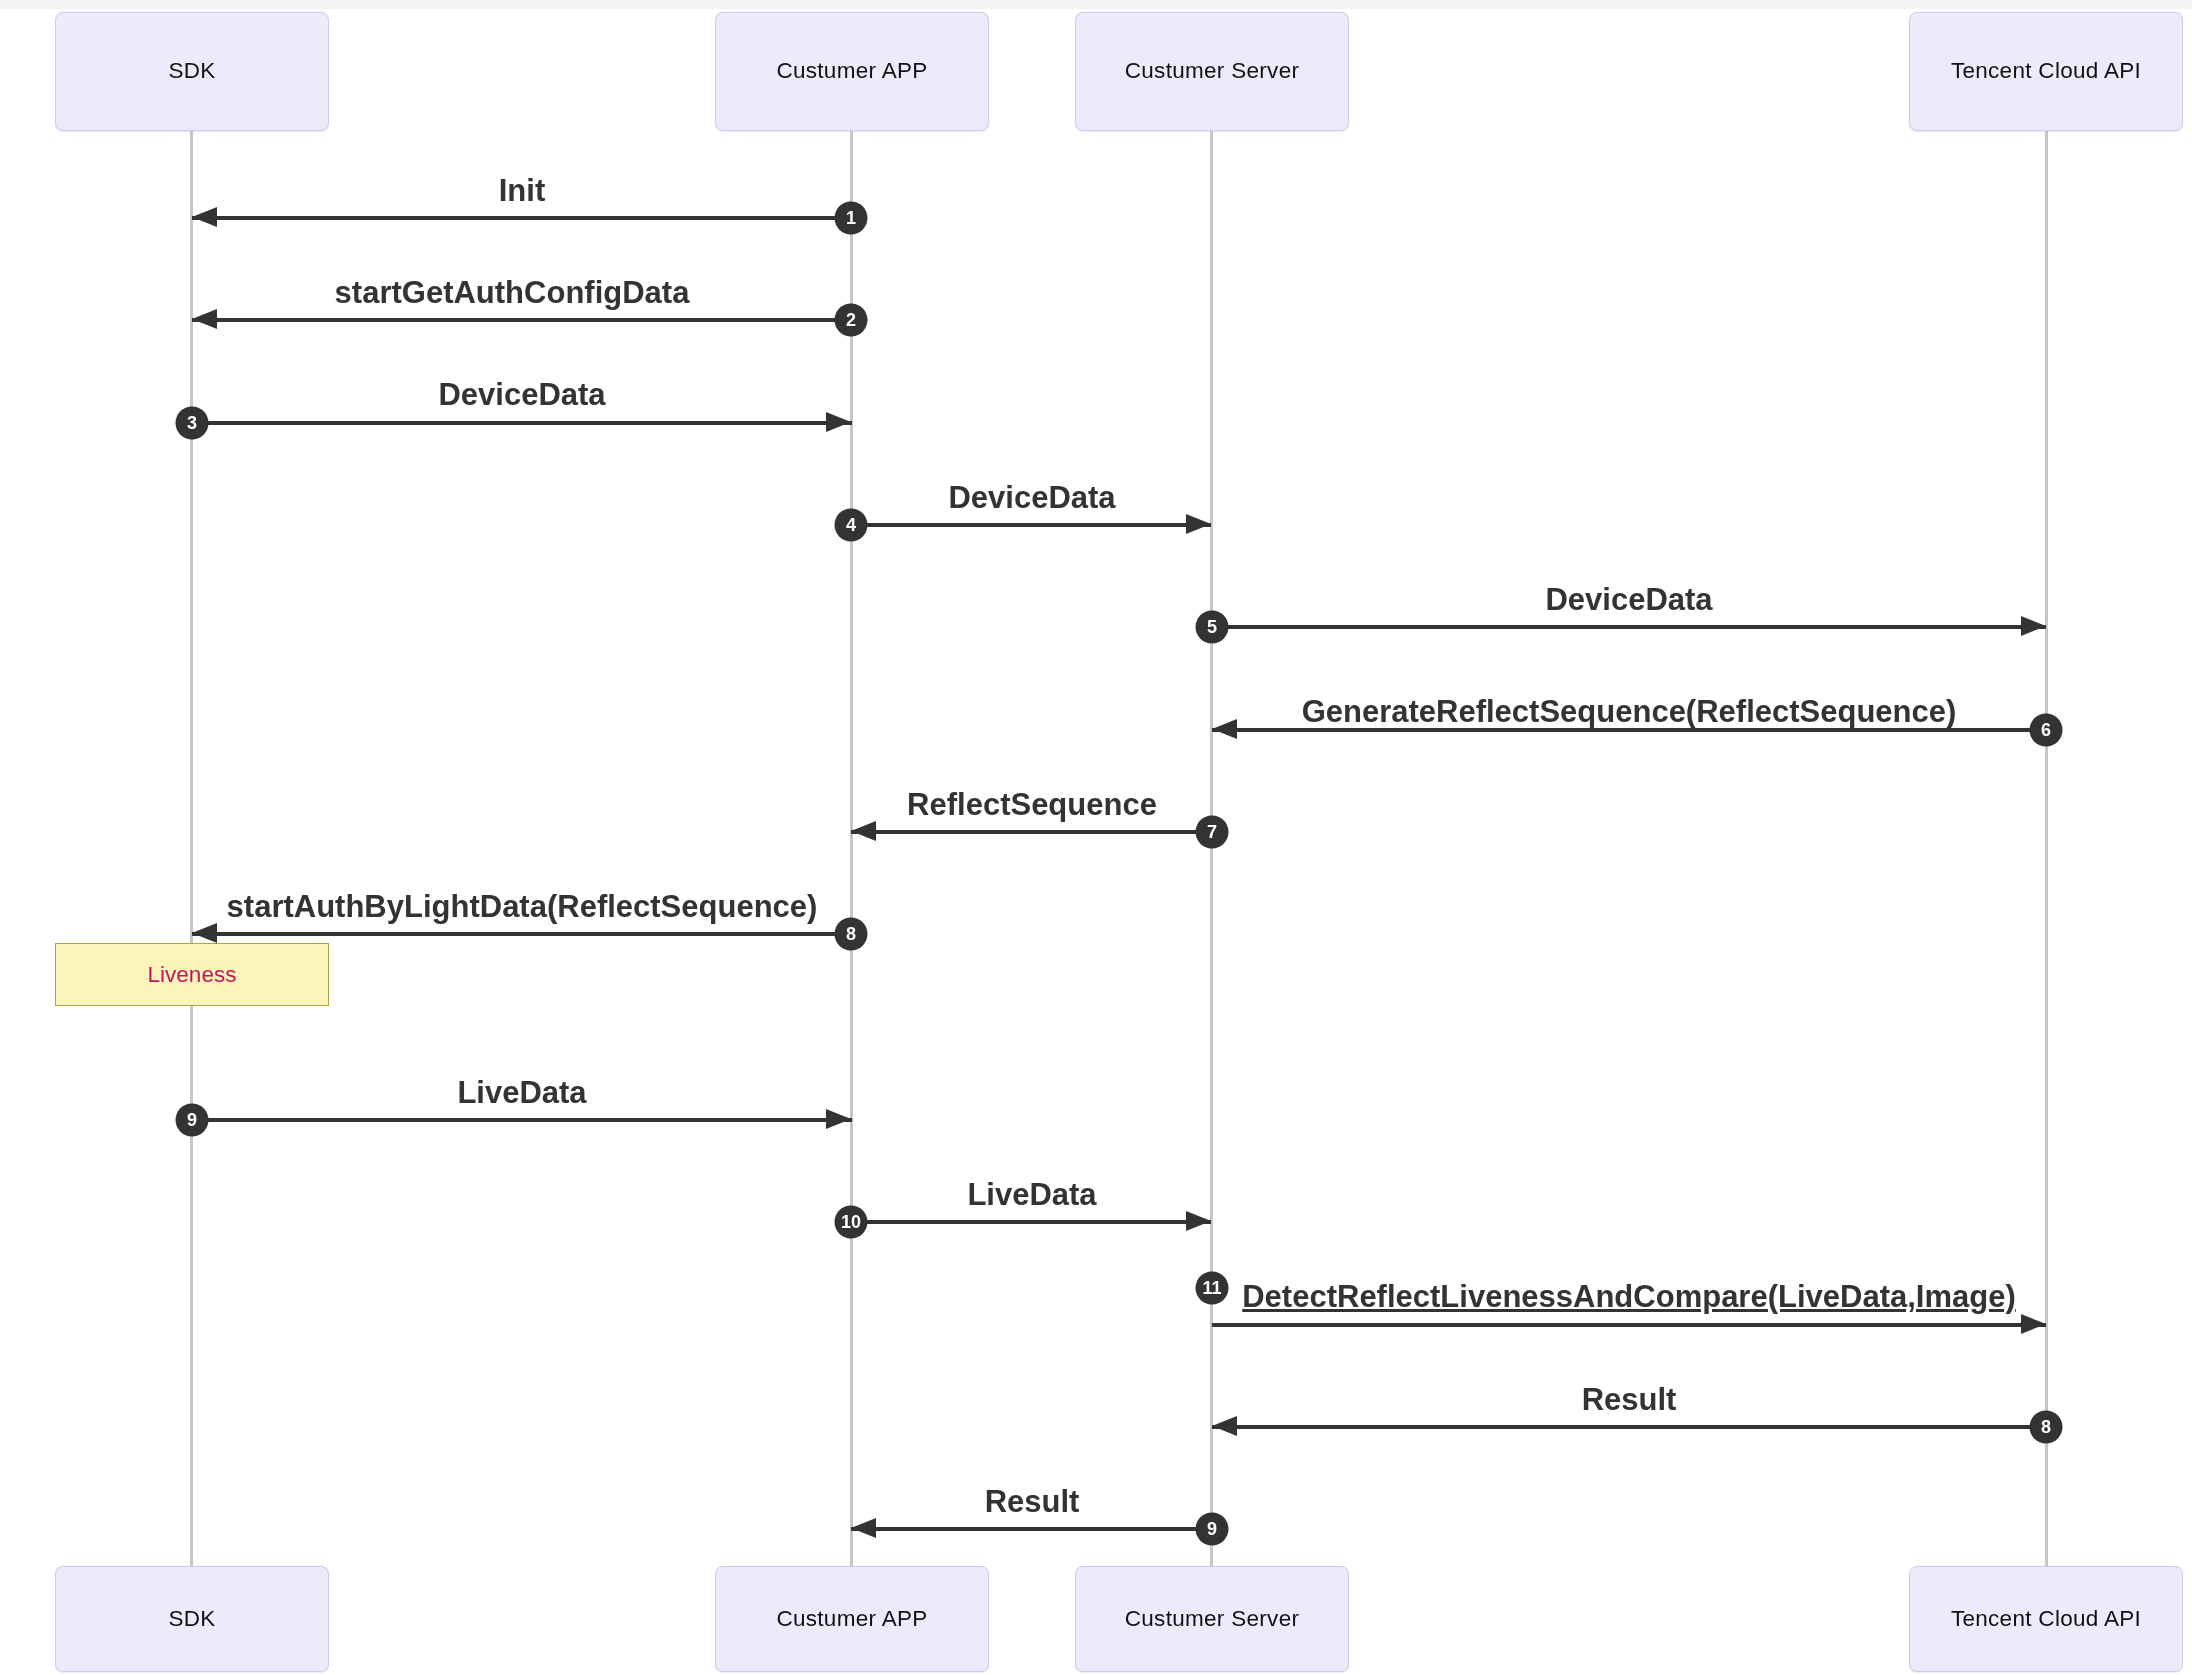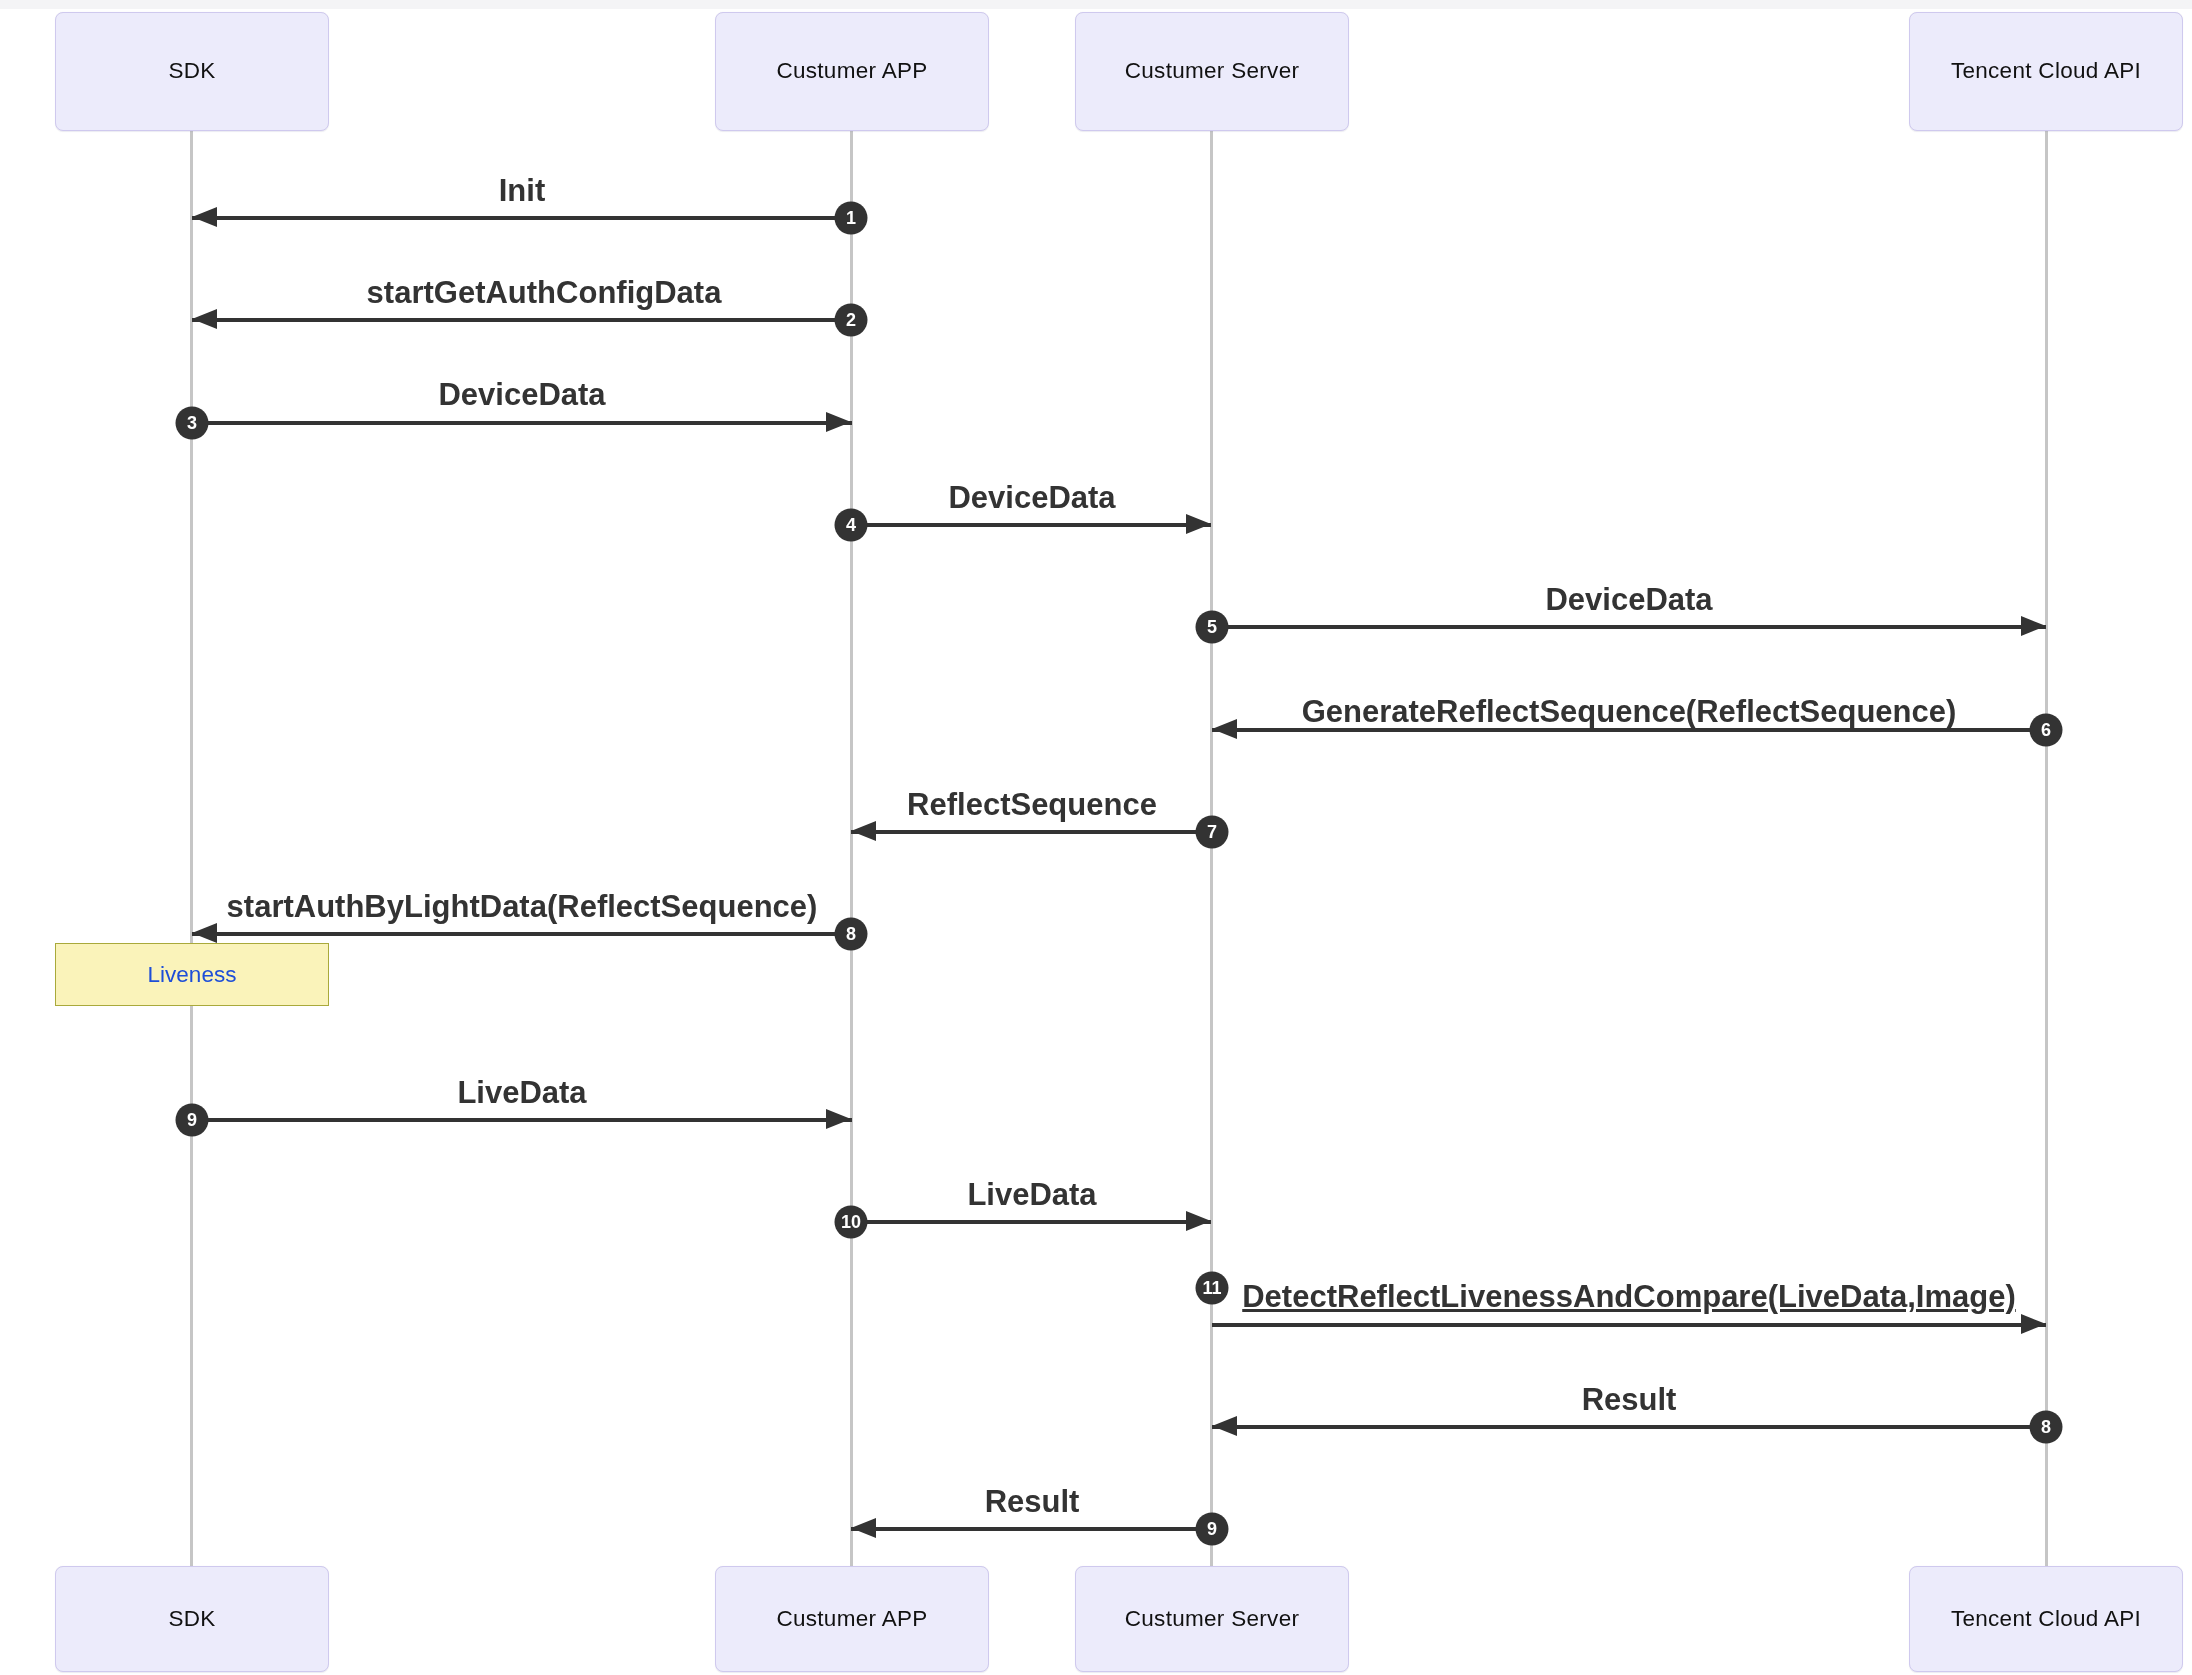--- a/index.html
+++ b/index.html
@@ -26,21 +26,21 @@
   .arrowhead.left{border-right:25px solid #333;border-top:10.8px solid transparent;border-bottom:10.8px solid transparent;}
   .msg-num{
     position:absolute;width:33px;height:33px;border-radius:50%;background:#333;
     color:#fff;font-weight:bold;font-size:18px;display:flex;align-items:center;justify-content:center;
     transform:translate(-50%,-50%);z-index:3;letter-spacing:0px;
   }
   .note-box{
     position:absolute;box-sizing:border-box;width:274px;height:63px;
     background:#FAF3BA;border:1.8px solid #A9A93B;
     display:flex;align-items:center;justify-content:center;
-    font-size:22.5px;color:#1d4ed8;z-index:2;
+    font-size:22.5px;color:#be185d;z-index:2;
   }
 </style>
 </head>
 <body>
 
 <div id="stage">
   <div id="top-strip"></div>
   <div id="layers">
       <div class="lifeline" style="left: 190px; top: 131px; height: 1436px;"></div>
       <div class="actor-box" style="left: 55px; top: 11.7px;">SDK</div>
@@ -51,21 +51,21 @@
       <div class="lifeline" style="left: 1210px; top: 131px; height: 1436px;"></div>
       <div class="actor-box" style="left: 1075px; top: 11.7px;">Custumer Server</div>
       <div class="actor-box" style="left: 1075px; top: 1566px; height: 106px;">Custumer Server</div>
       <div class="lifeline" style="left: 2045px; top: 131px; height: 1436px;"></div>
       <div class="actor-box" style="left: 1909px; top: 11.7px;">Tencent Cloud API</div>
       <div class="actor-box" style="left: 1909px; top: 1566px; height: 106px;">Tencent Cloud API</div>
       <div class="msg-label" style="left: 522px; top: 175px;">Init</div>
       <div class="msg-line" style="left: 192px; top: 216px; width: 660px;"></div>
       <div class="arrowhead left" style="top: 207px; left: 192px;"></div>
       <div class="msg-num" style="left: 851px; top: 218px;">1</div>
-      <div class="msg-label" style="left: 544px; top: 277px;">startGetAuthConfigData</div>
+      <div class="msg-label" style="left: 512px; top: 277px;">startGetAuthConfigData</div>
       <div class="msg-line" style="left: 192px; top: 318px; width: 660px;"></div>
       <div class="arrowhead left" style="top: 309px; left: 192px;"></div>
       <div class="msg-num" style="left: 851px; top: 320px;">2</div>
       <div class="msg-label" style="left: 522px; top: 379px;">DeviceData</div>
       <div class="msg-line" style="left: 192px; top: 421px; width: 660px;"></div>
       <div class="arrowhead right" style="top: 412px; left: 826px;"></div>
       <div class="msg-num" style="left: 192px; top: 423px;">3</div>
       <div class="msg-label" style="left: 1032px; top: 482px;">DeviceData</div>
       <div class="msg-line" style="left: 851px; top: 523px; width: 360px;"></div>
       <div class="arrowhead right" style="top: 514px; left: 1186px;"></div>

